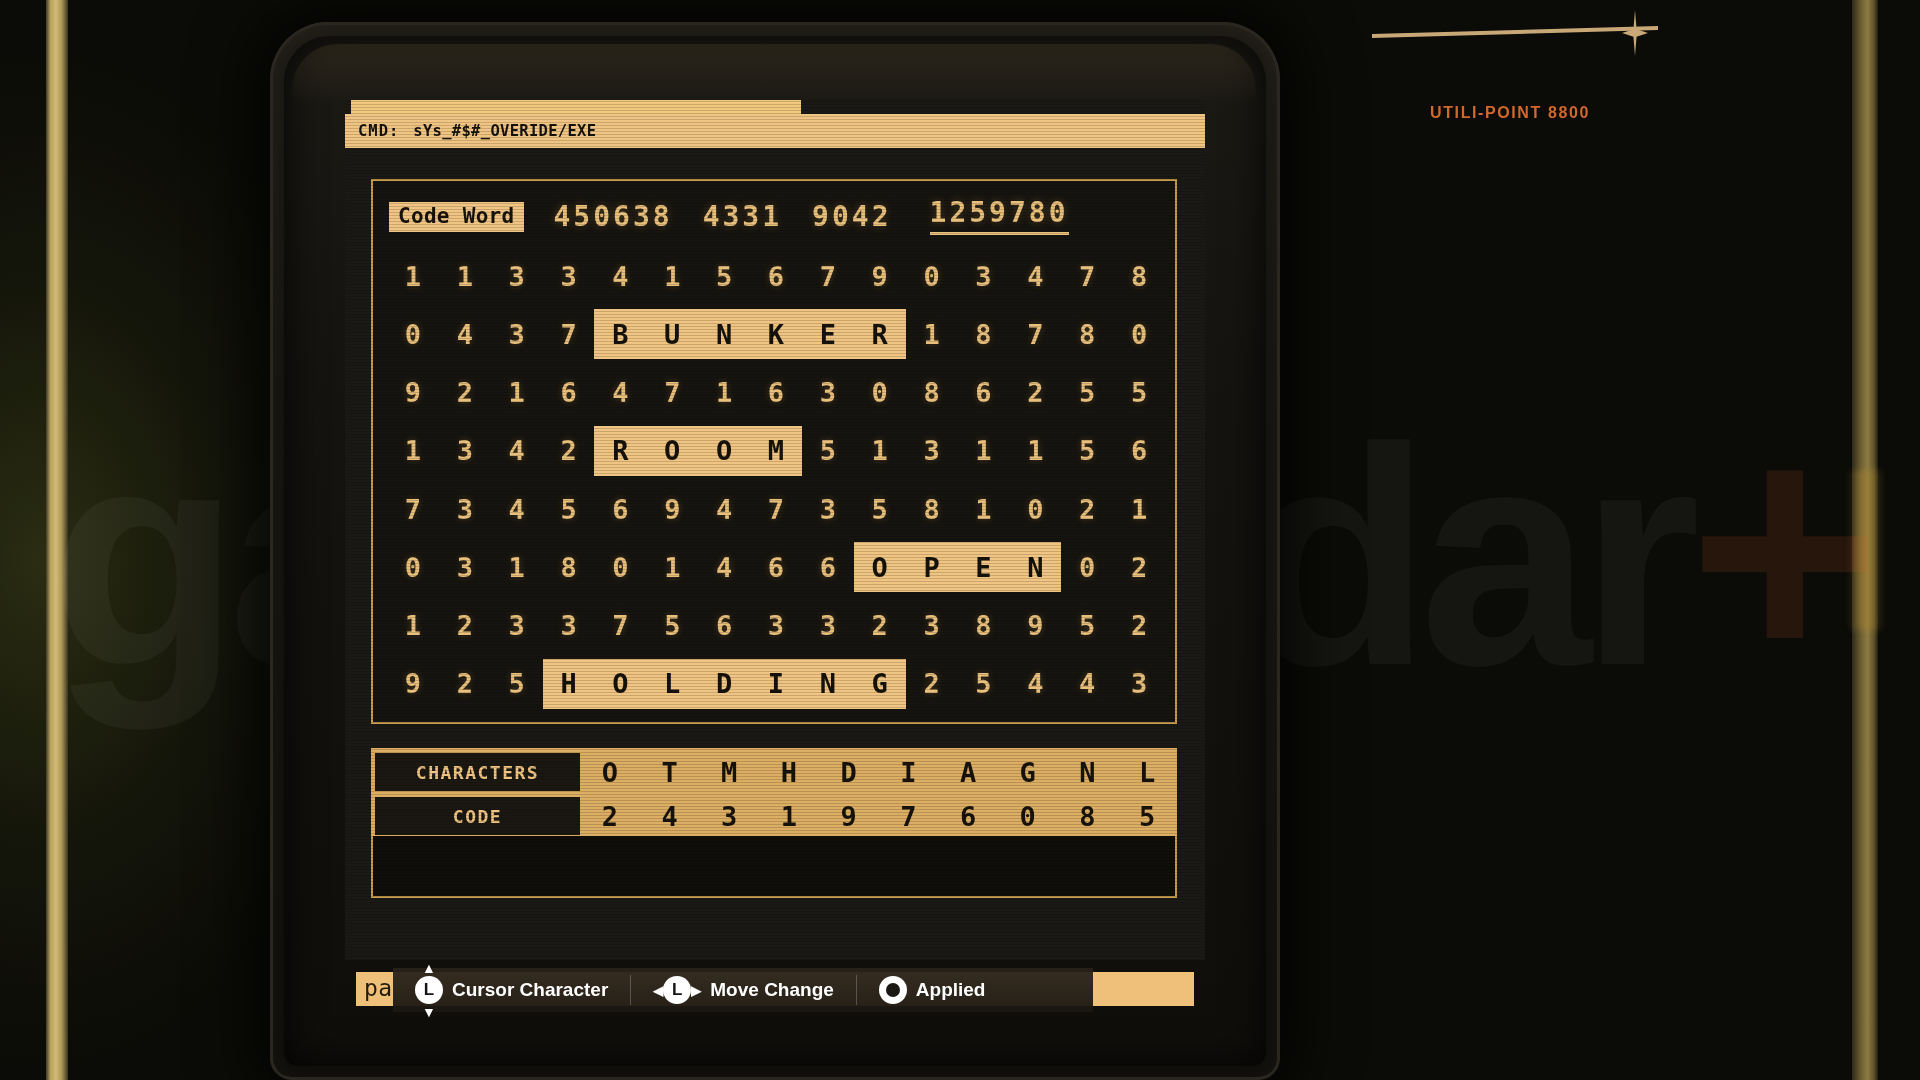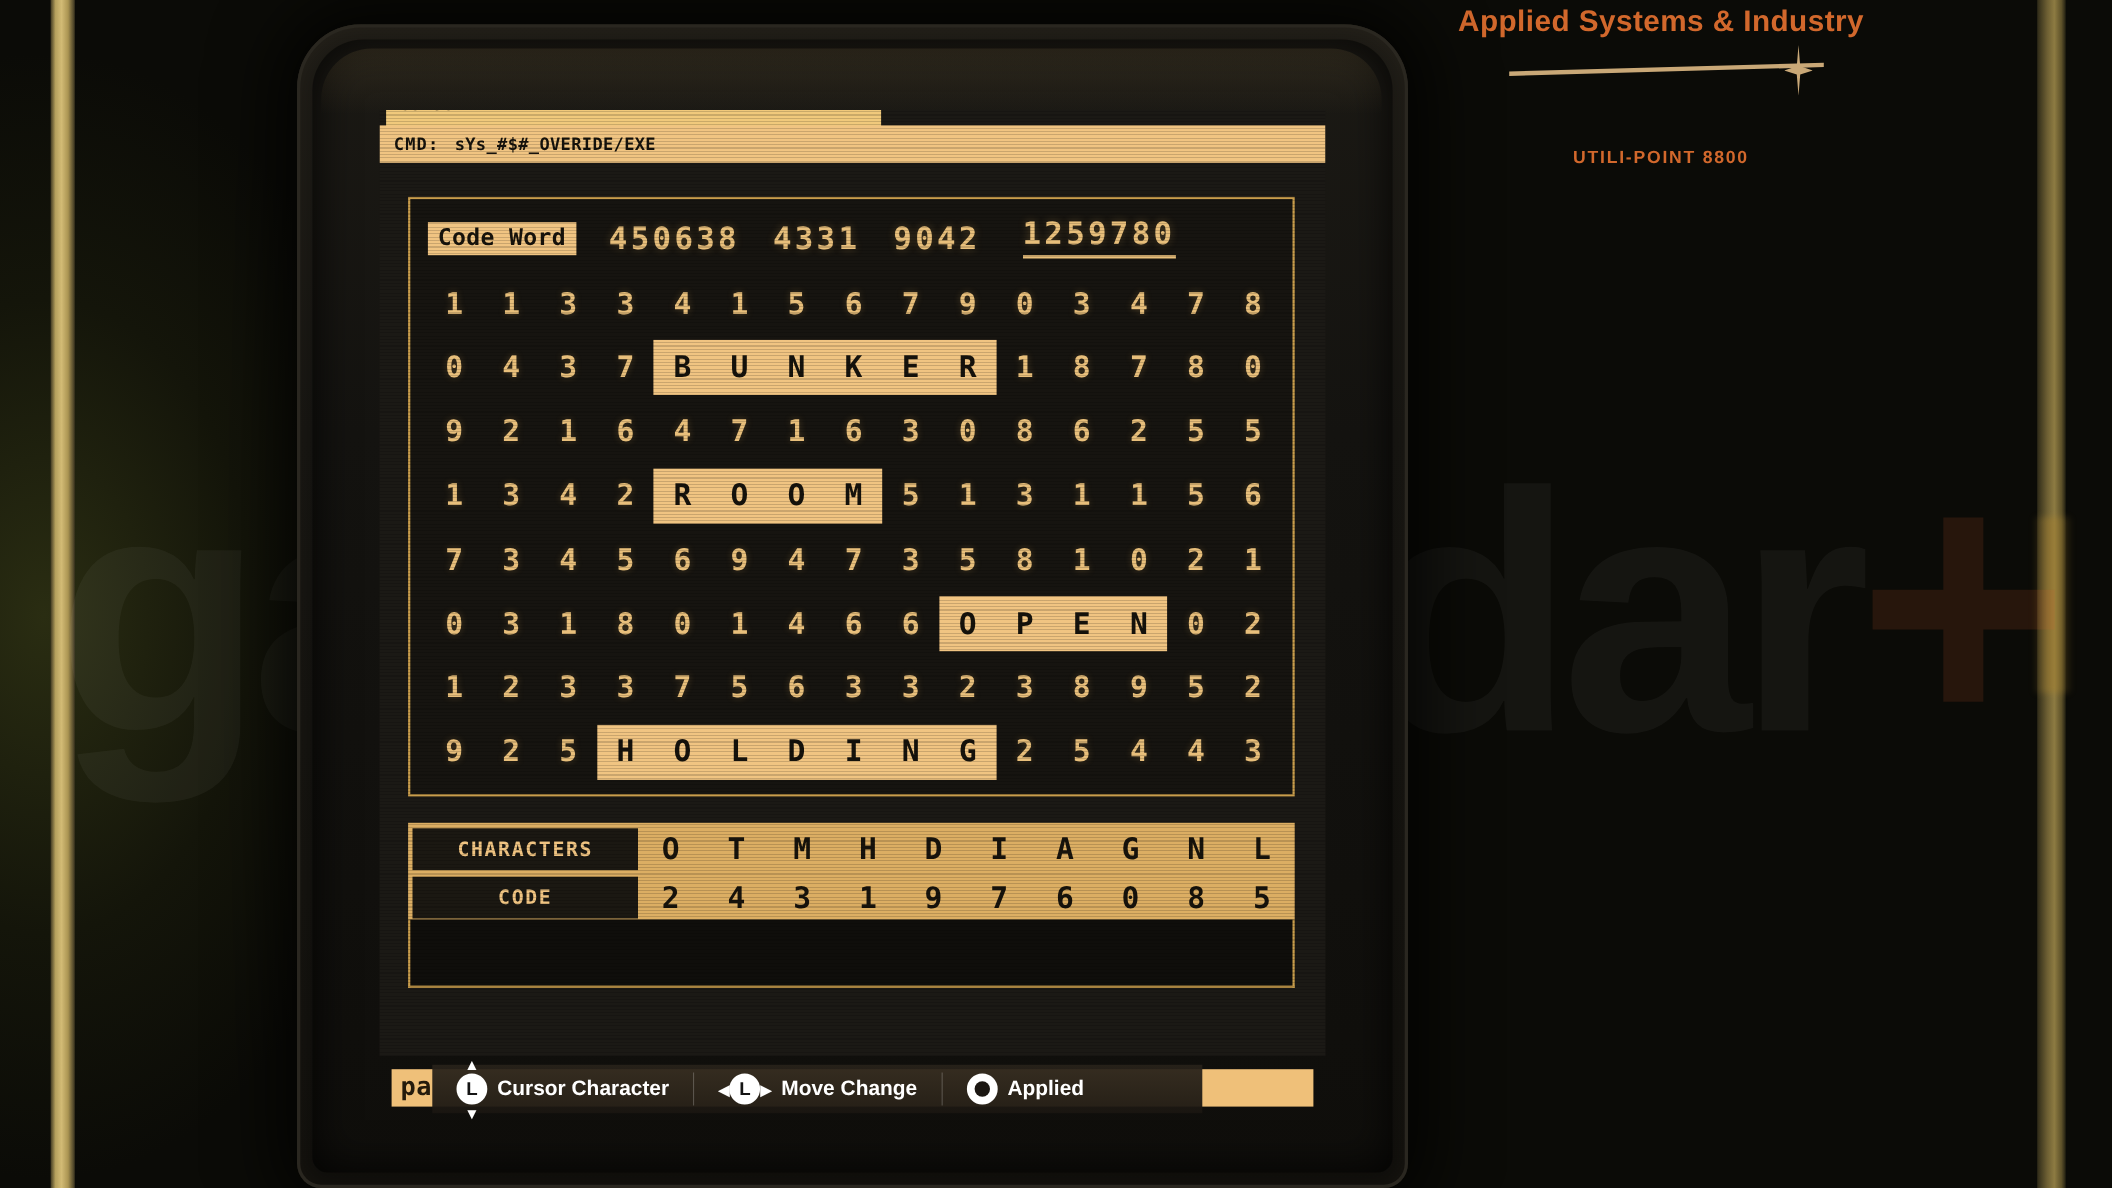--- a/index.html
+++ b/index.html
@@ -181,21 +181,21 @@
   
   #ctrlwrap{
     position:absolute; left:345px; top:966px; width:860px; height:52px;
   }
   #ctrl-gold{
     position:absolute; left:11px; top:6px; width:838px; height:34px;
     background:#efc079;
   }
   #ctrl-gold .ghost{
     position:absolute; left:8px; top:3px;
-    font-size:23px; font-weight:700; color:#241b0c;
+    font-size:23px; font-weight:400; color:#241b0c;
     letter-spacing:0.5px;
   }
   #ctrl-bar{
     position:absolute; left:48px; top:2px; width:700px; height:44px;
     background:linear-gradient(180deg,rgba(40,34,26,0.93),rgba(26,22,17,0.95));
     display:flex; align-items:center;
     font-family:"Liberation Sans", sans-serif;
   }
   .ctrl-item{
     display:flex; align-items:center; gap:9px;
@@ -258,21 +258,20 @@
 <body>
 
 <div id="backdrop"></div>
 <div id="strip-left"></div>
 <div id="strip-right"></div>
 <div id="strip-right-glow"></div>
 
 <div id="watermark"><span>gamesradar</span><span class="plus">+</span></div>
 
 <div id="brand">
-  <div id="brand-title">Applied Systems &amp; Industry</div>
   <div id="brand-logo">
     <div class="bar"></div>
     <div class="star"></div>
   </div>
   <div id="brand-sub">UTILI-POINT 8800</div>
 </div>
 
 <div id="device"></div>
 <div id="bezel-hi"></div>
 

